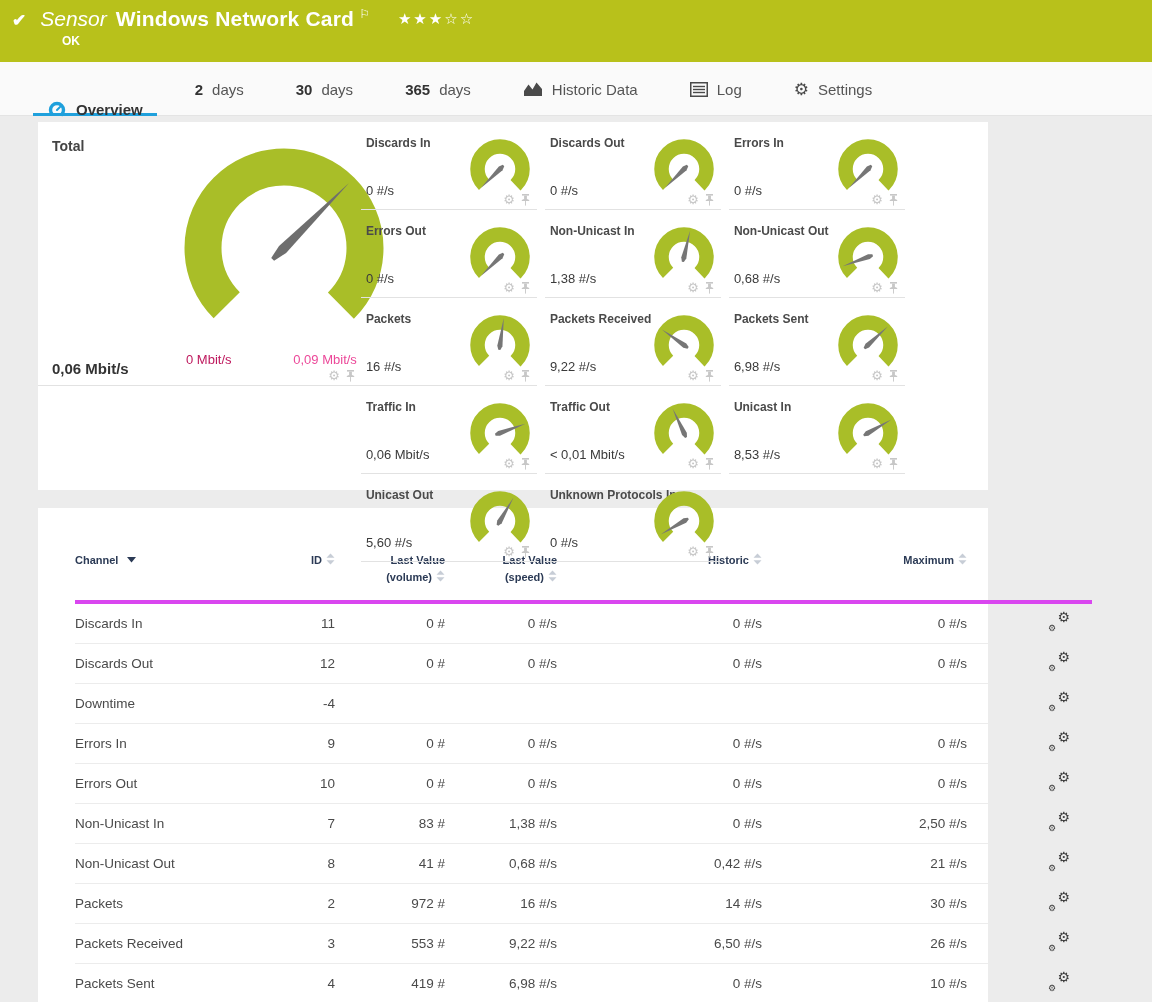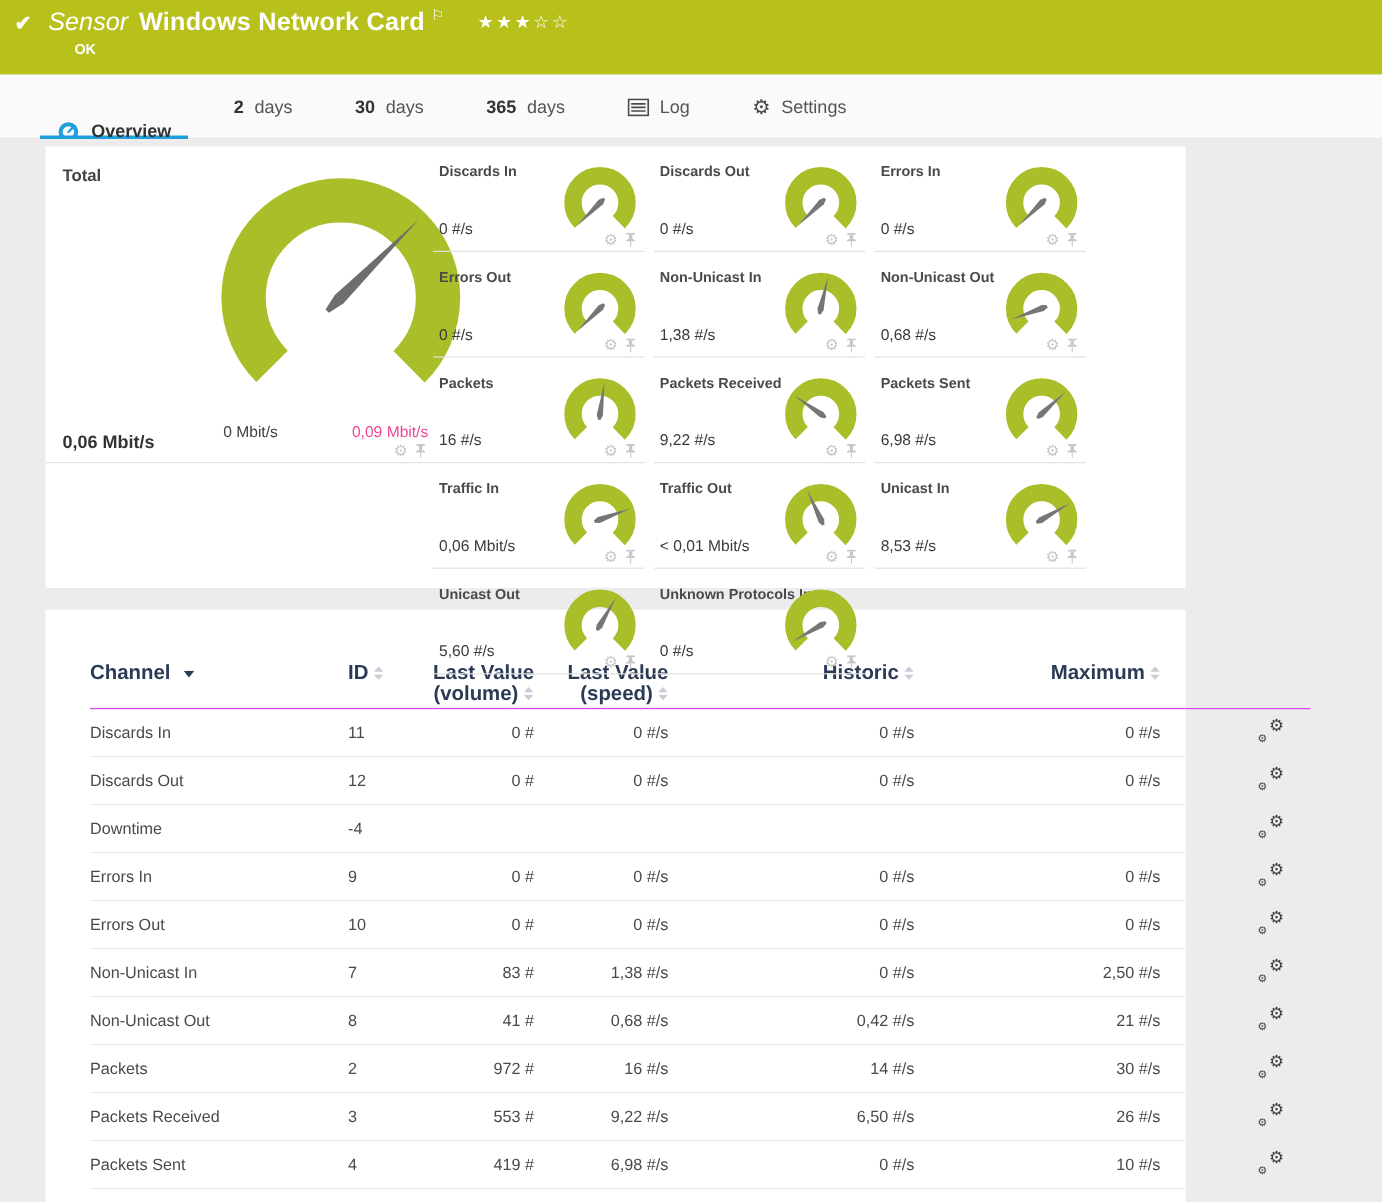--- a/index.html
+++ b/index.html
@@ -29,44 +29,44 @@
   .content { padding:6px 0 0 38px; }
   .panel { background:#fff; width:950px; }
 
   
   .gauges-panel { height:368px; display:flex; margin-bottom:18px; }
   .total-cell { width:377px; height:264px; position:relative; padding:16px 0 0 14px;
                 border-bottom:1px solid #E2E2E2; }
   .total-label { font-size:14px; font-weight:bold; color:#444; }
   .big-gauge { position:absolute; left:140px; top:20px; }
   .g-value { position:absolute; left:14px; top:238px; font-size:15px; font-weight:bold; color:#333; }
-  .g-min   { position:absolute; left:148px; top:230px; font-size:13px; color:#404040; }
+  .g-min   { position:absolute; left:148px; top:230px; font-size:13px; color:#be185d; }
   .g-max   { position:absolute; right:4px;  top:230px; font-size:13px; color:#ec4899; }
   .icon-pair { display:flex; align-items:center; gap:6px; color:#C7C7C7; }
   .icon-pair .gear-sm { font-size:13px; line-height:13px; cursor:pointer; }
   .icon-pair svg { cursor:pointer; }
   .total-icons { position:absolute; right:6px; top:247px; }
 
   .small-grid { width:737px; display:flex; flex-wrap:wrap; align-content:flex-start; }
   .s-cell { width:176px; height:88px; margin-right:8px; position:relative;
             padding:14px 0 0 5px; border-bottom:1px solid #E2E2E2; }
   .s-label { font-size:12px; font-weight:bold; color:#4A4A4A; white-space:nowrap; }
   .s-gauge { position:absolute; right:5px; top:15px; }
   .s-value { position:absolute; left:5px; bottom:11px; font-size:13px; color:#3A3A3A; }
   .s-icons { position:absolute; right:7px; bottom:3px; }
 
   
   .table-panel { height:500px; padding-top:44px; }
   .table-wrap { margin:0 37px 0 37px; width:1017px; }
-  .thead { display:flex; align-items:flex-start; padding-bottom:4px; border-bottom:1px solid #d946ef;
-           color:#2B3A55; font-size:17px; font-weight:bold; line-height:17px; }
+  .thead { display:flex; align-items:flex-start; padding-bottom:14px; border-bottom:4px solid #d946ef;
+           color:#2B3A55; font-size:11px; font-weight:bold; line-height:17px; }
   .t-row { display:flex; align-items:center; height:40px; border-bottom:1px solid #ECECEC;
            font-size:13.5px; color:#4A4A4A; }
   .c-channel { flex:0 0 215px; text-align:left; }
-  .c-id      { flex:0 0 45px;  }
+  .c-id      { flex:0 0 45px;  text-align:right; }
   .c-vol     { flex:0 0 110px; text-align:right; }
   .c-speed   { flex:0 0 112px; text-align:right; }
   .c-min     { flex:0 0 205px; text-align:right; }
   .c-max     { flex:0 0 205px; text-align:right; }
   .c-actions { flex:1 1 auto; text-align:right; padding-right:22px; }
   .thead .hcell { cursor:pointer; }
   .thead .line2 { white-space:nowrap; }
   .sort-svg { margin-left:4px; position:relative; top:1px; }
   .desc-svg { margin-left:6px; position:relative; top:-1px; }
 
@@ -100,20 +100,26 @@
     <span class="num">2</span>
     <span>days</span>
   </div>
   <div class="tab">
     <span class="num">30</span>
     <span>days</span>
   </div>
   <div class="tab">
     <span class="num">365</span>
     <span>days</span>
+  </div>
+  <div class="tab">
+    <svg width="20" height="16" viewBox="0 0 20 16">
+      <path d="M1 15 L1 10 5.5 3.5 9.5 8.5 13.5 1.5 19 8 19 15 Z" fill="#4A4A4A"></path>
+    </svg>
+    <span>Historic Data</span>
   </div>
   <div class="tab">
     <svg width="18" height="15" viewBox="0 0 18 15">
       <rect x="0.75" y="0.75" width="16.5" height="13.5" fill="none" stroke="#4A4A4A" stroke-width="1.5"></rect>
       <line x1="3" y1="4.5" x2="15" y2="4.5" stroke="#4A4A4A" stroke-width="1.4"></line>
       <line x1="3" y1="7.5" x2="15" y2="7.5" stroke="#4A4A4A" stroke-width="1.4"></line>
       <line x1="3" y1="10.5" x2="15" y2="10.5" stroke="#4A4A4A" stroke-width="1.4"></line>
     </svg>
     <span>Log</span>
   </div>

